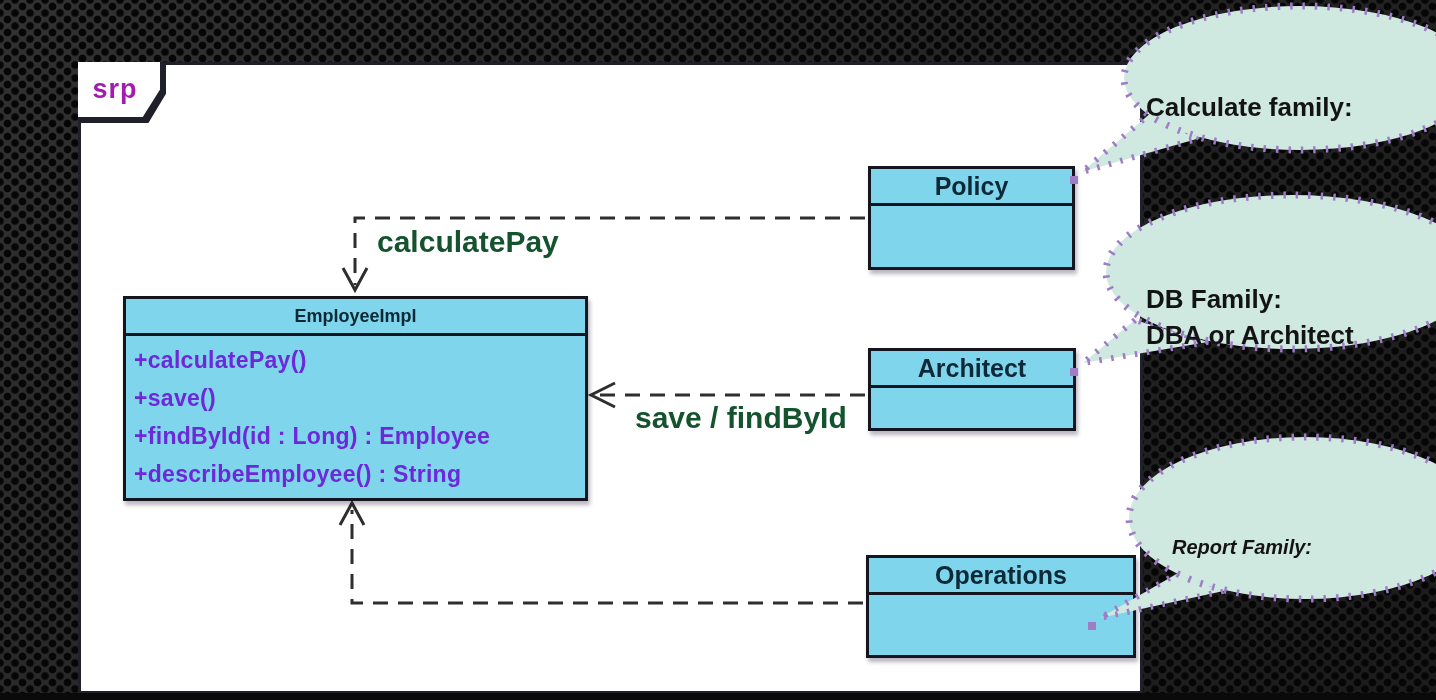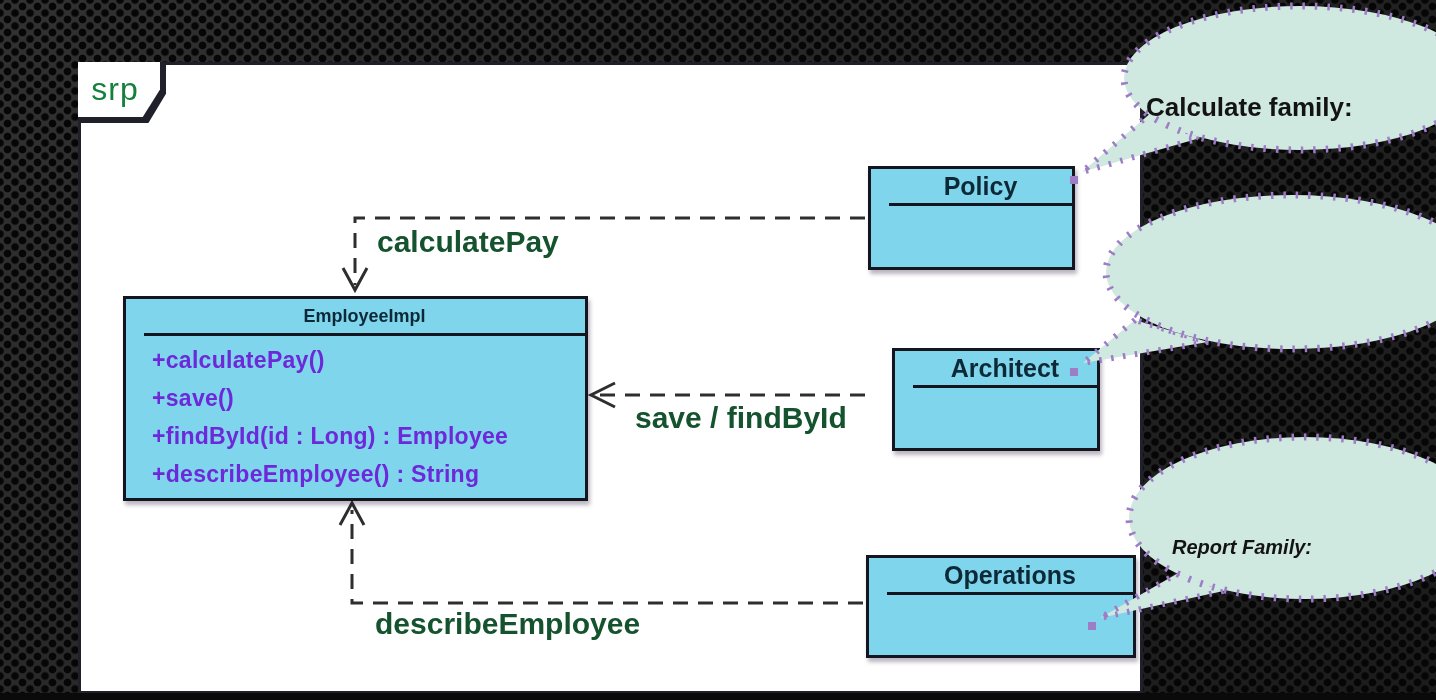--- a/index.html
+++ b/index.html
@@ -24,47 +24,47 @@
   }
   .frame-tab-outer {
     position:absolute; left:-3px; top:-3px; width:88px; height:61px; background:#20202a;
     clip-path:polygon(0 0,100% 0,100% 52%,80% 100%,0 100%);
   }
   .frame-tab-inner {
     position:absolute; left:0; top:0; width:82px; height:55px; background:#ffffff;
     clip-path:polygon(0 0,100% 0,100% 50%,79% 100%,0 100%);
     display:flex; align-items:center; justify-content:center;
   }
-  .frame-label { font-size:32px; font-weight:400; color:#15803d; letter-spacing:1px; padding-right:8px; }
+  .frame-label { font-size:27px; font-weight:700; color:#a21caf; letter-spacing:1px; padding-right:8px; }
   
   .connector-layer { position:absolute; left:0; top:0; width:1059px; height:626px; }
   .conn-label {
     position:absolute; font-size:30px; font-weight:700; color:#14532d; white-space:nowrap;
   }
   .lbl-calc { left:296px; top:160px; }
   .lbl-save { left:554px; top:336px; }
   .lbl-desc { left:294px; top:542px; }
   
   .uml-class {
     position:absolute; border:3px solid #15151f; background:#7ed5ec;
-    box-sizing:border-box; box-shadow:2px 4px 4px rgba(30,10,50,0.30);padding-left:18px;
+    box-sizing:border-box; box-shadow:2px 4px 4px rgba(30,10,50,0.30);
   }
   .uml-class .title {
     font-weight:800; text-align:center; color:#0d2836;
     border-bottom:3px solid #15151f; white-space:nowrap; overflow:hidden;
   }
   .cls-employee { left:42px; top:231px; width:465px; height:205px; }
   .cls-employee .title { font-size:18px; line-height:34px; height:34px; }
   .cls-employee .body { padding:5px 8px; }
   .method {
     font-size:23px; font-weight:700; color:#6d28d9; line-height:38px;
     white-space:nowrap; letter-spacing:0.3px;
   }
   .cls-policy     { left:787px; top:101px; width:207px; height:104px; }
-  .cls-architect  { left:787px; top:283px; width:208px; height:103px;margin-left:24px; }
+  .cls-architect  { left:787px; top:283px; width:208px; height:83px; }
   .cls-operations { left:785px; top:490px; width:270px; height:103px; }
   .cls-policy .title, .cls-architect .title, .cls-operations .title {
     font-size:25px; line-height:34px; height:34px;
   }
   
   .bubble-layer { position:absolute; left:0; top:0; width:1436px; height:700px; z-index:5; pointer-events:none; }
   .bubble-text {
     position:absolute; z-index:6; font-weight:700; color:#131313; white-space:nowrap;margin-top:44px;
   }
   .bubble-text div { margin:0; }
@@ -94,21 +94,20 @@
 
       <path d="M 784 330 L 516 330" fill="none" stroke="#2e2e2e" stroke-width="3" stroke-dasharray="15 10"></path>
       <polyline points="534,318 510,330 534,342" fill="none" stroke="#2e2e2e" stroke-width="3"></polyline>
 
       <path d="M 782 538 L 271 538 L 271 445" fill="none" stroke="#2e2e2e" stroke-width="3" stroke-dasharray="15 10"></path>
       <polyline points="259,460 271,438 283,460" fill="none" stroke="#2e2e2e" stroke-width="3"></polyline>
     </svg>
 
     <div class="conn-label lbl-calc">calculatePay</div>
     <div class="conn-label lbl-save">save / findById</div>
-    <div class="conn-label lbl-desc">describeEmployee</div>
 
     <div class="uml-class cls-employee">
       <div class="title">EmployeeImpl</div>
       <div class="body">
         <div class="method">+calculatePay()</div>
         <div class="method">+save()</div>
         <div class="method">+findById(id : Long) : Employee</div>
         <div class="method">+describeEmployee() : String</div>
       </div>
     </div>
@@ -141,18 +140,22 @@
     <ellipse cx="1292" cy="272" rx="186" ry="77" fill="#cfe8e0" stroke="#9d7ec6" stroke-width="7" stroke-dasharray="2.5 10"></ellipse>
 
     <path d="M 1180 572 L 1100 618 L 1228 590 Z" fill="#cfe8e0" stroke="#9d7ec6" stroke-width="6" stroke-dasharray="2.5 9.5"></path>
     <rect x="1088" y="622" width="8" height="8" fill="#9d7ec6"></rect>
     <ellipse cx="1305" cy="518" rx="176" ry="81" fill="#cfe8e0" stroke="#9d7ec6" stroke-width="7" stroke-dasharray="2.5 10"></ellipse>
   </svg>
 
   <div class="bubble-text bt-1">
     <div>Calculate family:</div>
   </div>
+  <div class="bubble-text bt-2">
+    <div>DB Family:</div>
+    <div>DBA or Architect</div>
+  </div>
   <div class="bubble-text bt-3">
     <div>Report Family:</div>
   </div>
 
   <div class="bottom-bar"></div>
 </div>
 
 </body></html>

